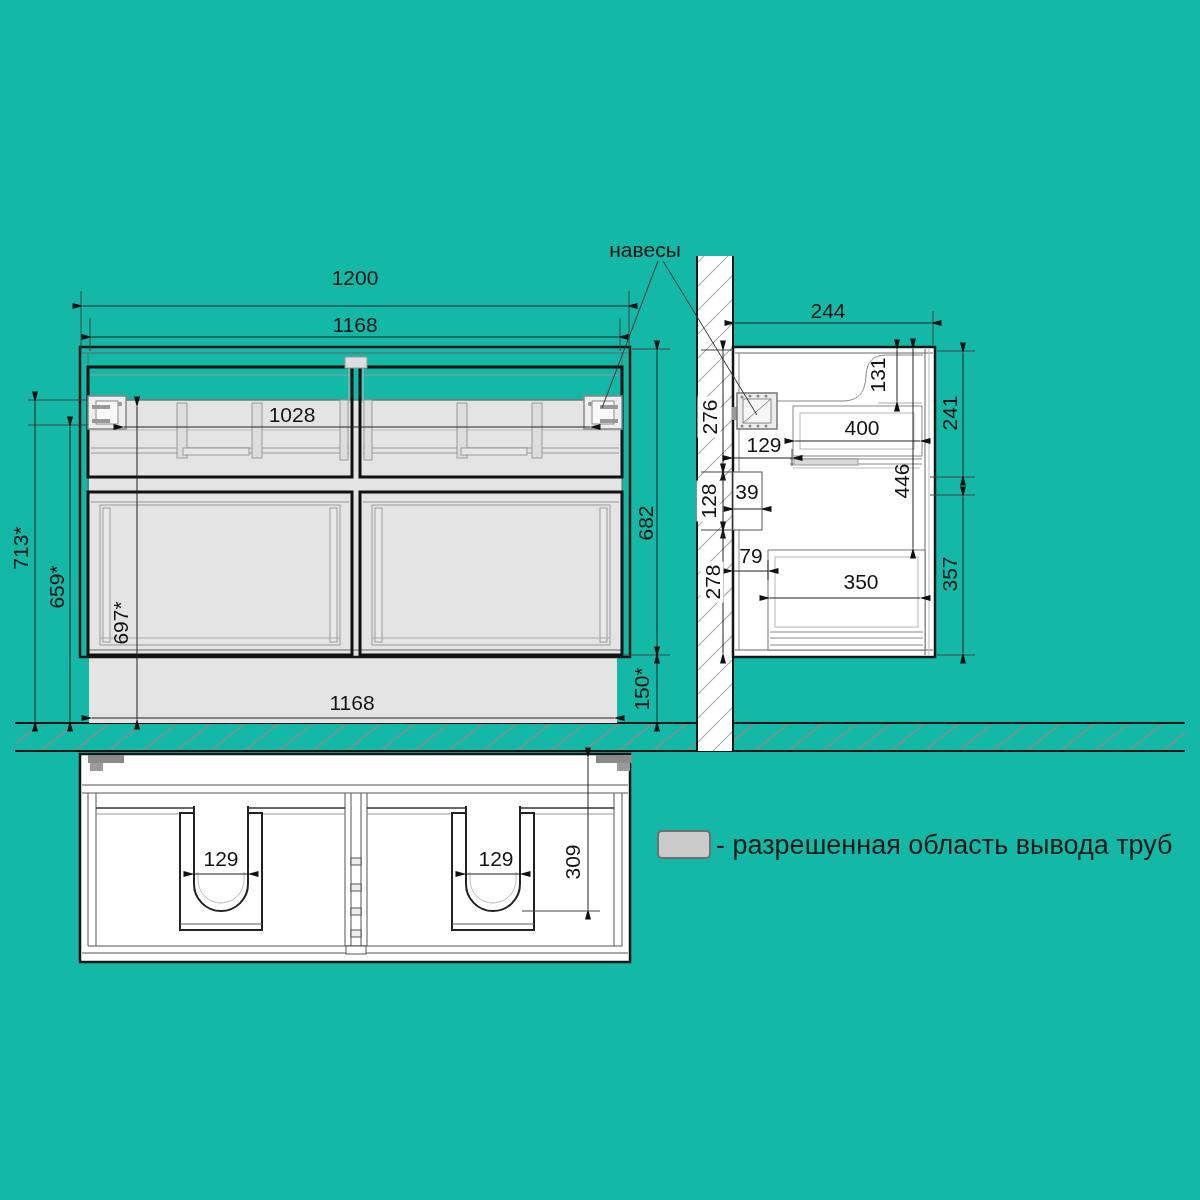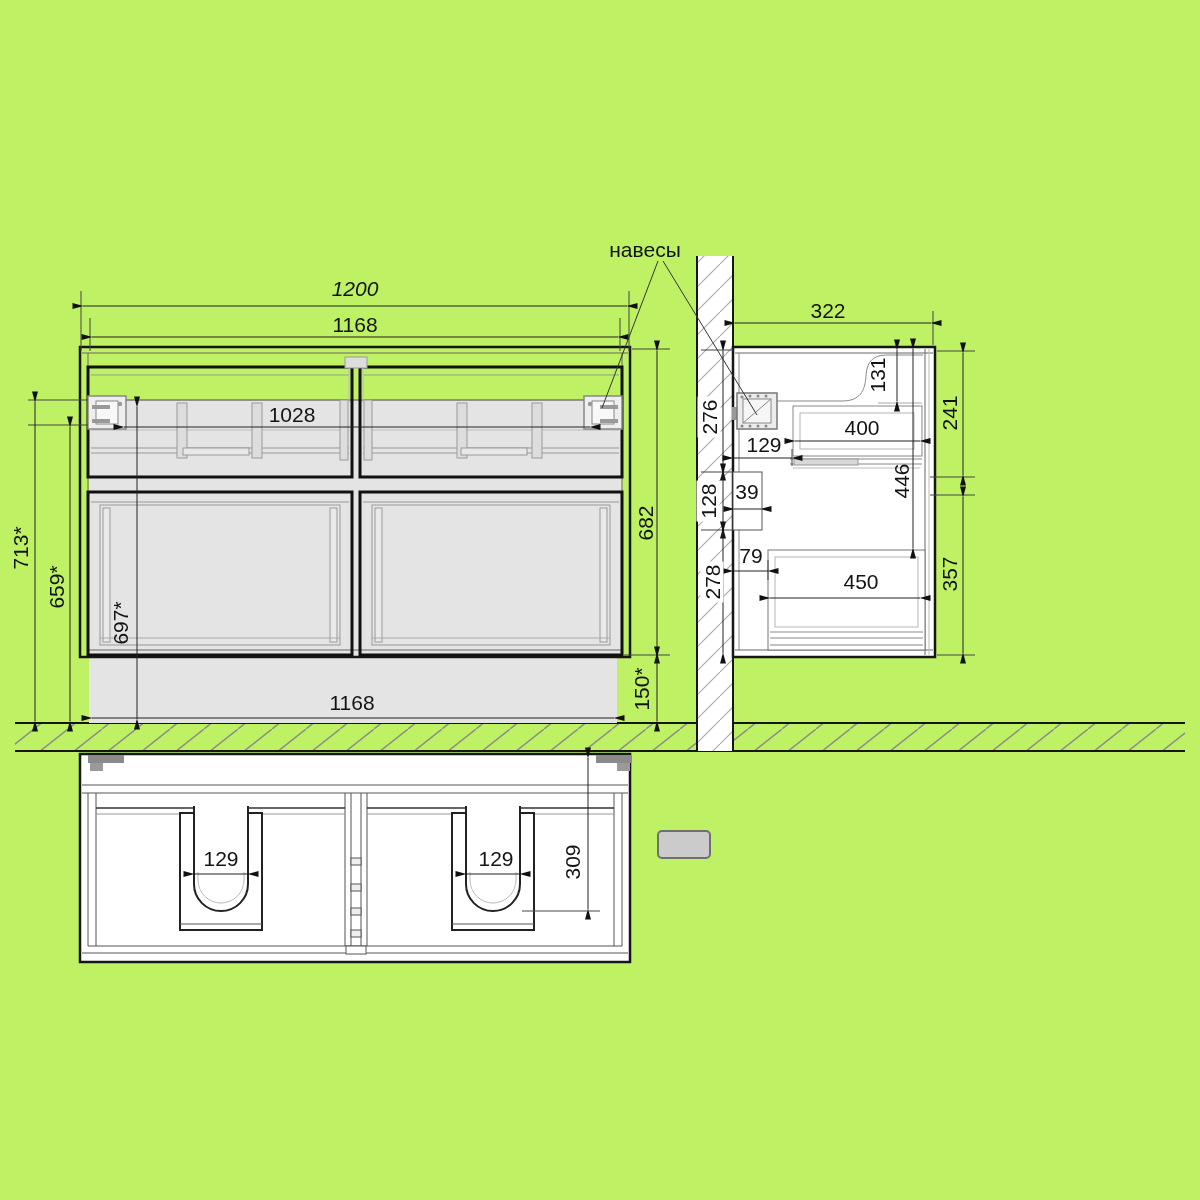--- a/index.html
+++ b/index.html
@@ -1,16 +1,16 @@
 <!DOCTYPE html>
 <html><head>
 <meta charset="utf-8">
 <style>
   html,body{margin:0;padding:0;background:#fff;}
-  #canvas{position:relative;width:1200px;height:1200px;background:#bef264;overflow:hidden;
+  #canvas{position:relative;width:1200px;height:1200px;background:#14b8a6;overflow:hidden;
           font-family:"Liberation Sans", sans-serif;color:#151515;}
   #canvas svg{position:absolute;left:0;top:0;}
   .dim{position:absolute;font-size:21px;line-height:1;white-space:nowrap;color:#131313;
        transform:translate(-50%,-50%);}
   .dim.rot{transform:translate(-50%,-50%) rotate(-90deg);}
   .dim.bgw{background:#fff;padding:1px 3px;}
   .callout{position:absolute;font-size:21px;line-height:1;white-space:nowrap;color:#131313;
        transform:translate(-50%,-50%);}
   .legend-text{position:absolute;font-size:27px;line-height:1.18;white-space:nowrap;color:#1a1a1a;}
 </style>
@@ -273,42 +273,43 @@
       <line x1="658" y1="261" x2="602" y2="408"></line>
       <line x1="663" y1="261" x2="757" y2="415"></line>
     </g>
   </g>
 
   <rect x="658" y="831" width="52" height="27" rx="4" fill="#cbcbcb" stroke="#6f6f6f" stroke-width="2"></rect>
 </svg>
 
 <div class="callout" style="left:645px;top:249px;">навесы</div>
 
-<div class="dim" style="left:355px;top:288px;font-style:italic;">1200</div>
+<div class="dim" style="left:355px;top:277px;">1200</div>
 <div class="dim" style="left:355px;top:324px;">1168</div>
 <div class="dim" style="left:292px;top:414px;">1028</div>
 <div class="dim rot" style="left:645px;top:523px;">682</div>
 <div class="dim rot" style="left:641px;top:689px;">150*</div>
 <div class="dim rot" style="left:20px;top:548px;">713*</div>
 <div class="dim rot" style="left:56px;top:587px;">659*</div>
 <div class="dim rot" style="left:120px;top:623px;">697*</div>
 <div class="dim" style="left:352px;top:702px;">1168</div>
 
-<div class="dim" style="left:828px;top:310px;">322</div>
+<div class="dim" style="left:828px;top:310px;">244</div>
 <div class="dim rot" style="left:877px;top:375px;">131</div>
 <div class="dim rot" style="left:949px;top:413px;">241</div>
 <div class="dim rot bgw" style="left:709px;top:417px;">276</div>
 <div class="dim" style="left:764px;top:444px;">129</div>
 <div class="dim" style="left:862px;top:427px;">400</div>
 <div class="dim rot" style="left:901px;top:481px;">446</div>
 <div class="dim" style="left:747px;top:491px;">39</div>
 <div class="dim rot bgw" style="left:708px;top:501px;">128</div>
 <div class="dim" style="left:751px;top:555px;">79</div>
 <div class="dim rot bgw" style="left:712px;top:582px;">278</div>
-<div class="dim" style="left:861px;top:581px;">450</div>
+<div class="dim" style="left:861px;top:581px;">350</div>
 <div class="dim rot" style="left:949px;top:574px;">357</div>
 
 <div class="dim" style="left:221px;top:858px;">129</div>
 <div class="dim" style="left:496px;top:858px;">129</div>
 <div class="dim rot" style="left:572px;top:862px;">309</div>
 
+<div class="legend-text" style="left:716px;top:830px;">- разрешенная область вывода труб</div>
 
 </div>
 
 </body></html>

